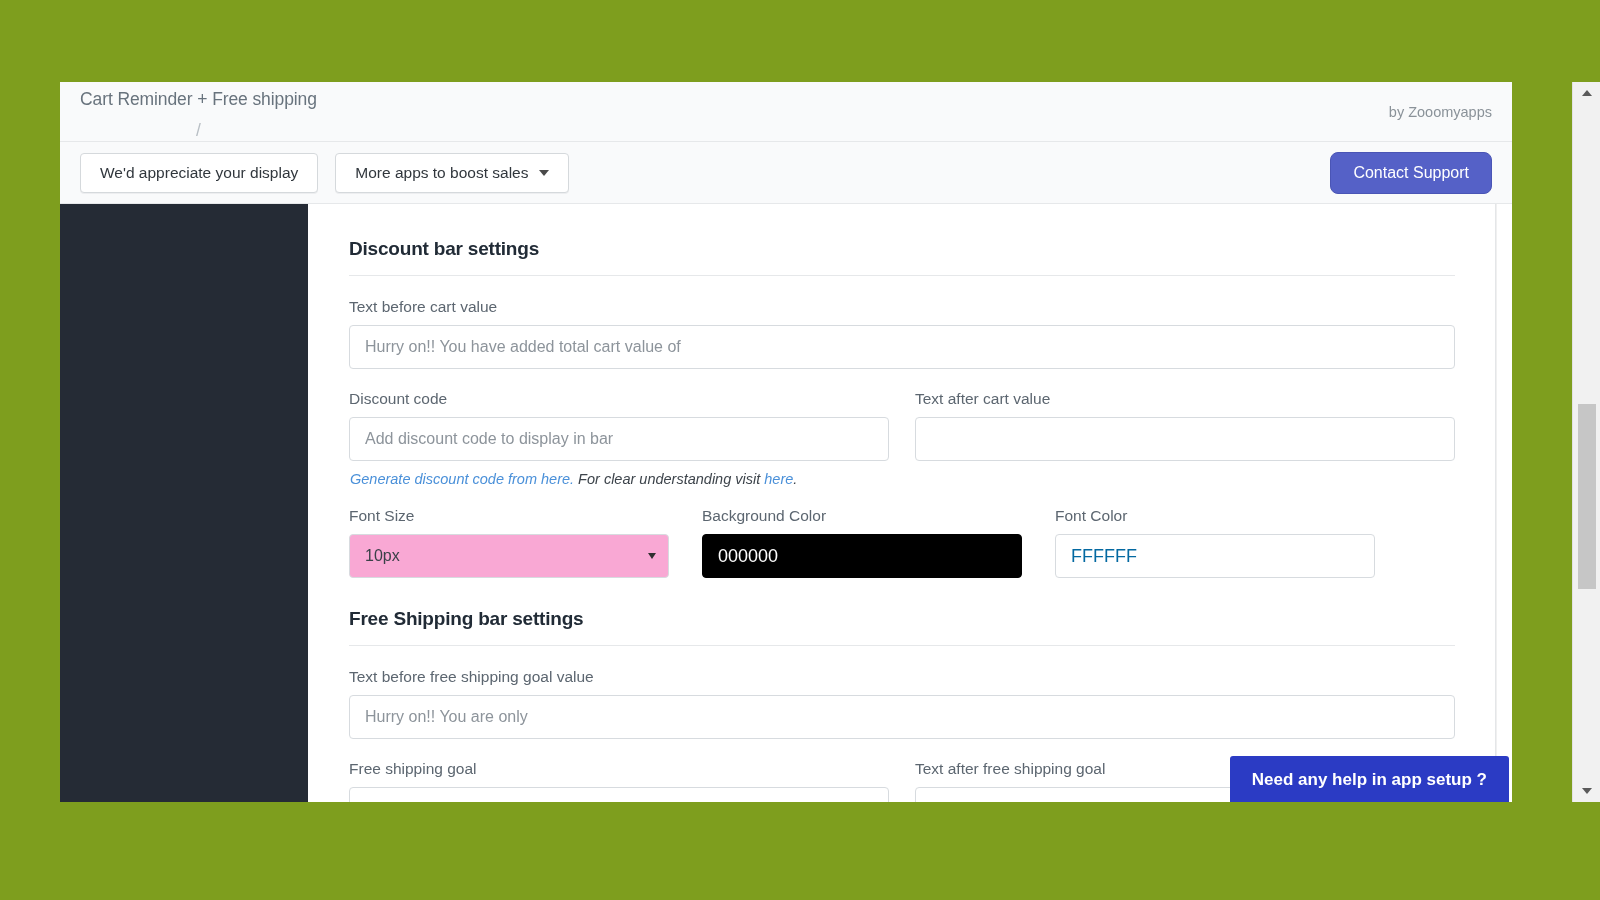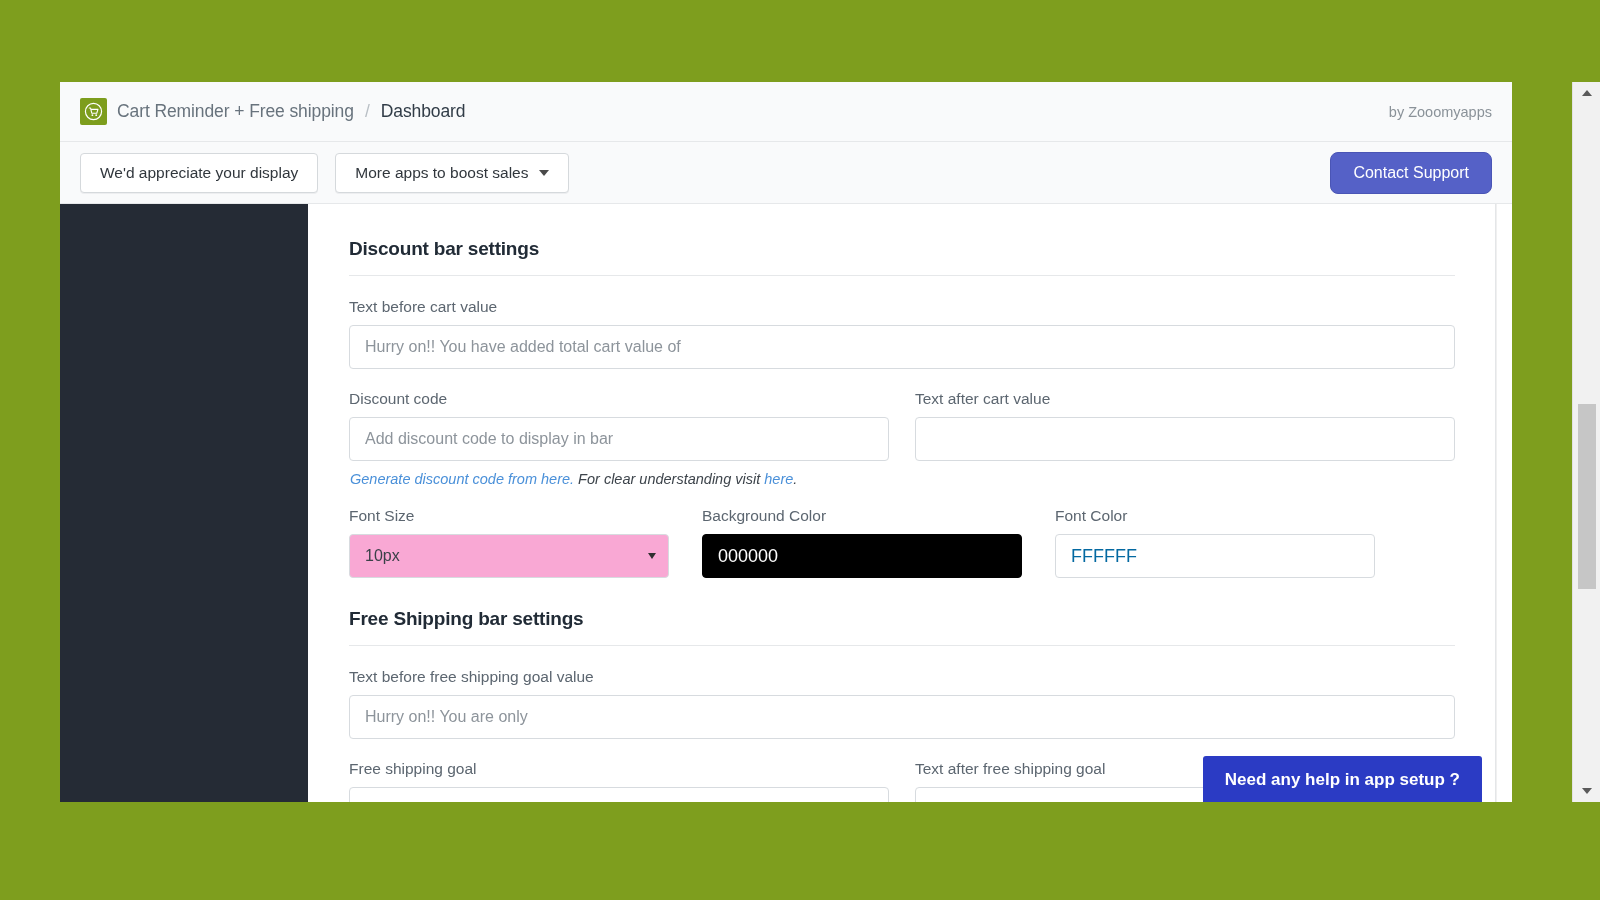--- a/index.html
+++ b/index.html
@@ -37,20 +37,21 @@
     display: flex;
     align-items: center;
     padding: 0 20px 0 20px;
     flex: 0 0 auto;
   }
 
   #breadcrumb {
     display: flex;
     align-items: center;
     gap: 10px;
+    flex-direction: column;
   }
 
   #app-logo {
     width: 27px;
     height: 27px;
     background: #7d9d1d;
     border-radius: 2px;
     display: flex;
     align-items: center;
     justify-content: center;
@@ -275,21 +276,21 @@
     font-family: "Liberation Sans", sans-serif;
     padding: 0 15px;
     outline: none;
   }
   .color-input.dark { background: #000000; color: #ffffff; }
   .color-input.light { background: #ffffff; color: #0369a1; border-color: #d7dbdf; }
 
   
   #help-button {
     position: absolute;
-    right: 30px;
+    right: 3px;
     bottom: -6px;
     background: #2b3bc4;
     color: #ffffff;
     font-size: 17px;
     font-weight: bold;
     font-family: "Liberation Sans", sans-serif;
     padding: 14px 22px 18px 22px;
     border: none;
     border-radius: 3px 3px 0 0;
     cursor: pointer;

